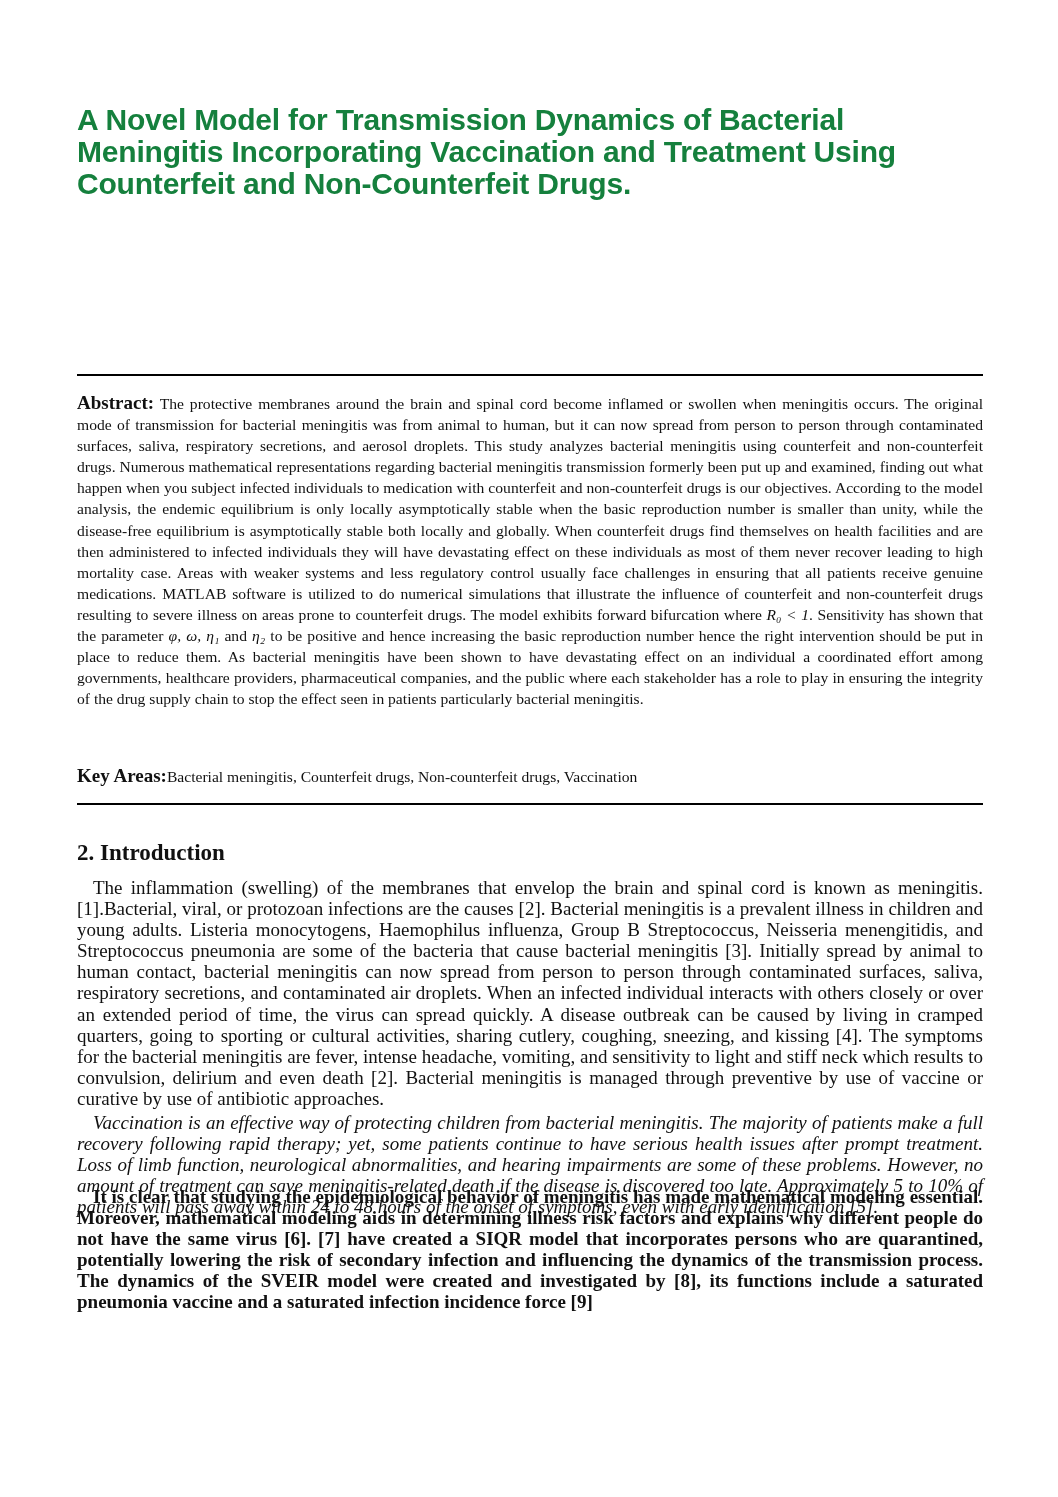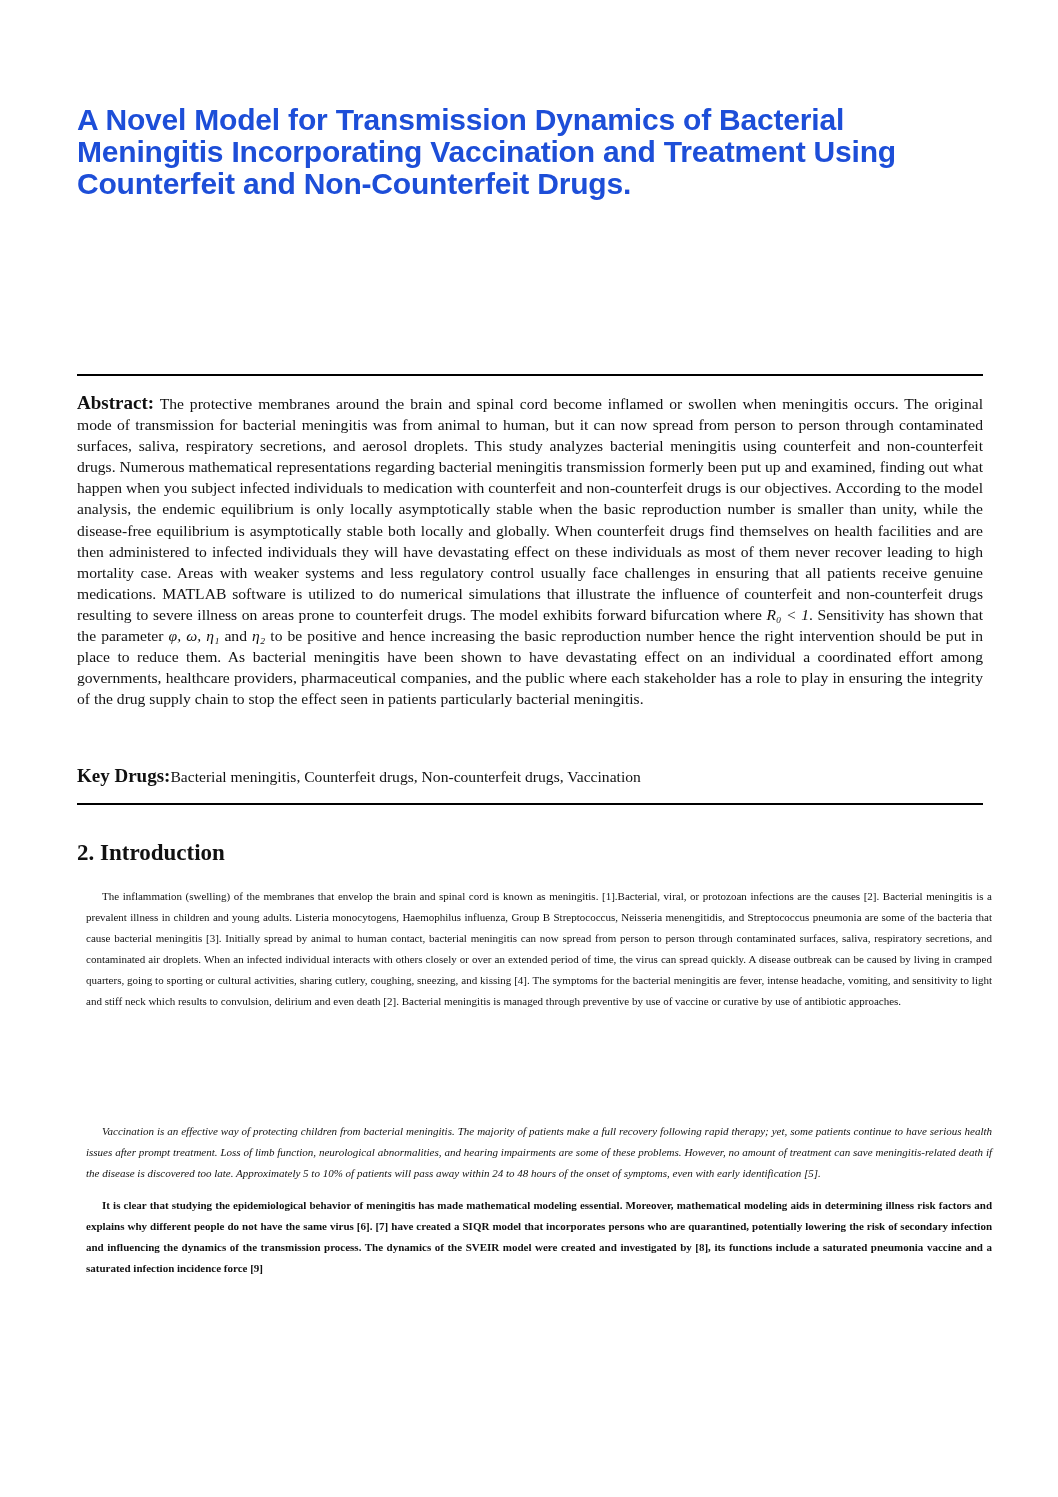--- a/index.html
+++ b/index.html
@@ -1,20 +1,20 @@
 <!DOCTYPE html>
 <html><head>
 <meta charset="utf-8">
 <style>
   html, body { margin: 0; padding: 0; background: #ffffff; }
   body { width: 1058px; height: 1497px; position: relative; overflow: hidden; color: #111; }
   .title {
     position: absolute; left: 77px; top: 104px; width: 900px;
     font-family: "Liberation Sans", sans-serif; font-weight: bold;
-    font-size: 30px; line-height: 32px; letter-spacing: -0.2px; margin: 0; color: #1d4ed8;
+    font-size: 30px; line-height: 32px; letter-spacing: -0.2px; margin: 0; color: #15803d;
   }
   .rule { position: absolute; left: 77px; width: 906px; height: 2px; background: #000; }
   .rule.top { top: 374px; }
   .rule.bottom { top: 803px; }
   .abstract {
     position: absolute; left: 77px; top: 392px; width: 906px;
     font-family: "Liberation Serif", serif; font-size: 15.6px; line-height: 21.1px;
     text-align: justify; margin: 0;
   }
   .abstract .label { font-weight: bold; font-size: 19px; }
@@ -22,38 +22,38 @@
     position: absolute; left: 77px; top: 765px; width: 906px;
     font-family: "Liberation Serif", serif; font-size: 15.6px; margin: 0;
   }
   .keywords .label { font-weight: bold; font-size: 19px; }
   .math { font-style: italic; margin-top: 8px; }
   .section-title {
     position: absolute; left: 77px; top: 840px; margin: 0;
     font-family: "Liberation Serif", serif; font-weight: bold; font-size: 23px;
   }
   .para {
-    position: absolute; left: 77px; width: 906px; margin: 9px;
-    font-family: "Liberation Serif", serif; font-size: 11px; line-height: 21.1px;
+    position: absolute; left: 77px; width: 906px; margin: 0;
+    font-family: "Liberation Serif", serif; font-size: 19px; line-height: 21.1px;
     text-align: justify; text-indent: 16px;
   }
   .p1 { top: 877px; }
   .p2 { top: 1112px; font-style: italic; }
   .p3 { top: 1186px; font-weight: bold; }
 </style>
 </head>
 <body>
 
 <h1 class="title">A Novel Model for Transmission Dynamics of Bacterial Meningitis Incorporating Vaccination and Treatment Using Counterfeit and Non-Counterfeit Drugs.</h1>
 
 <div class="rule top"></div>
 
 <p class="abstract"><span class="label">Abstract:</span> <span>The protective membranes around the brain and spinal cord become inflamed or swollen when meningitis occurs. The original mode of transmission for bacterial meningitis was from animal to human, but it can now spread from person to person through contaminated surfaces, saliva, respiratory secretions, and aerosol droplets.  This study analyzes bacterial meningitis using counterfeit and non-counterfeit drugs. Numerous mathematical representations regarding bacterial meningitis transmission formerly been put up and examined, finding out what happen when you subject infected individuals to medication with counterfeit and non-counterfeit drugs is our objectives.  According to the model analysis, the endemic equilibrium is only locally asymptotically stable when the basic reproduction number is smaller than unity, while the disease-free equilibrium is asymptotically stable both locally and globally.  When counterfeit drugs find themselves on health facilities and are then administered to infected individuals they will have devastating effect on these individuals as most of them never recover leading to high mortality case.  Areas with weaker systems and less regulatory control usually face challenges in ensuring that all patients receive genuine medications. MATLAB software is utilized to do numerical simulations that illustrate the influence of counterfeit and non-counterfeit drugs resulting to severe illness on areas prone to counterfeit drugs. The model exhibits forward bifurcation where </span><span class="math">R₀ &lt; 1</span><span>. Sensitivity has shown that the parameter </span><span class="math">φ, ω, η₁</span><span> and </span><span class="math">η₂</span><span> to be positive and hence increasing the basic reproduction number hence the right intervention should be put in place to reduce them.  As bacterial meningitis have been shown to have devastating effect on an individual a coordinated effort among governments, healthcare providers, pharmaceutical companies, and the public where each stakeholder has a role to play in ensuring the integrity of the drug supply chain to stop the effect seen in patients particularly bacterial meningitis.</span></p>
 
-<p class="keywords"><span class="label">Key Drugs:</span><span>Bacterial meningitis, Counterfeit drugs, Non-counterfeit drugs, Vaccination</span></p>
+<p class="keywords"><span class="label">Key Areas:</span><span>Bacterial meningitis, Counterfeit drugs, Non-counterfeit drugs, Vaccination</span></p>
 
 <div class="rule bottom"></div>
 
 <h2 class="section-title">2.  Introduction</h2>
 
 <p class="para p1">The inflammation (swelling) of the membranes that envelop the brain and spinal cord is known as meningitis.  [1].Bacterial, viral, or protozoan infections are the causes [2]. Bacterial meningitis is a prevalent illness in children and young adults. Listeria monocytogens, Haemophilus influenza, Group B Streptococcus, Neisseria menengitidis, and Streptococcus pneumonia are some of the bacteria that cause bacterial meningitis [3].  Initially spread by animal to human contact, bacterial meningitis can now spread from person to person through contaminated surfaces, saliva, respiratory secretions, and contaminated air droplets. When an infected individual interacts with others closely or over an extended period of time, the virus can spread quickly.  A disease outbreak can be caused by living in cramped quarters, going to sporting or cultural activities, sharing cutlery, coughing, sneezing, and kissing [4].  The symptoms for the bacterial meningitis are fever, intense headache, vomiting, and sensitivity to light and stiff neck which results to convulsion, delirium and even death [2]. Bacterial meningitis is managed through preventive by use of vaccine or curative by use of antibiotic approaches.</p>
 <p class="para p2">Vaccination is an effective way of protecting children from bacterial meningitis. The majority of patients make a full recovery following rapid therapy; yet, some patients continue to have serious health issues after prompt treatment. Loss of limb function, neurological abnormalities, and hearing impairments are some of these problems.  However, no amount of treatment can save meningitis-related death if the disease is discovered too late. Approximately 5 to 10% of patients will pass away within 24 to 48 hours of the onset of symptoms, even with early identification [5].</p>
 <p class="para p3">It is clear that studying the epidemiological behavior of meningitis has made mathematical modeling essential.  Moreover, mathematical modeling aids in determining illness risk factors and explains why different people do not have the same virus [6]. [7] have created a SIQR model that incorporates persons who are quarantined, potentially lowering the risk of secondary infection and influencing the dynamics of the transmission process.  The dynamics of the SVEIR model were created and investigated by [8], its functions include a saturated pneumonia vaccine and a saturated infection incidence force [9]</p>
 
 </body></html>

